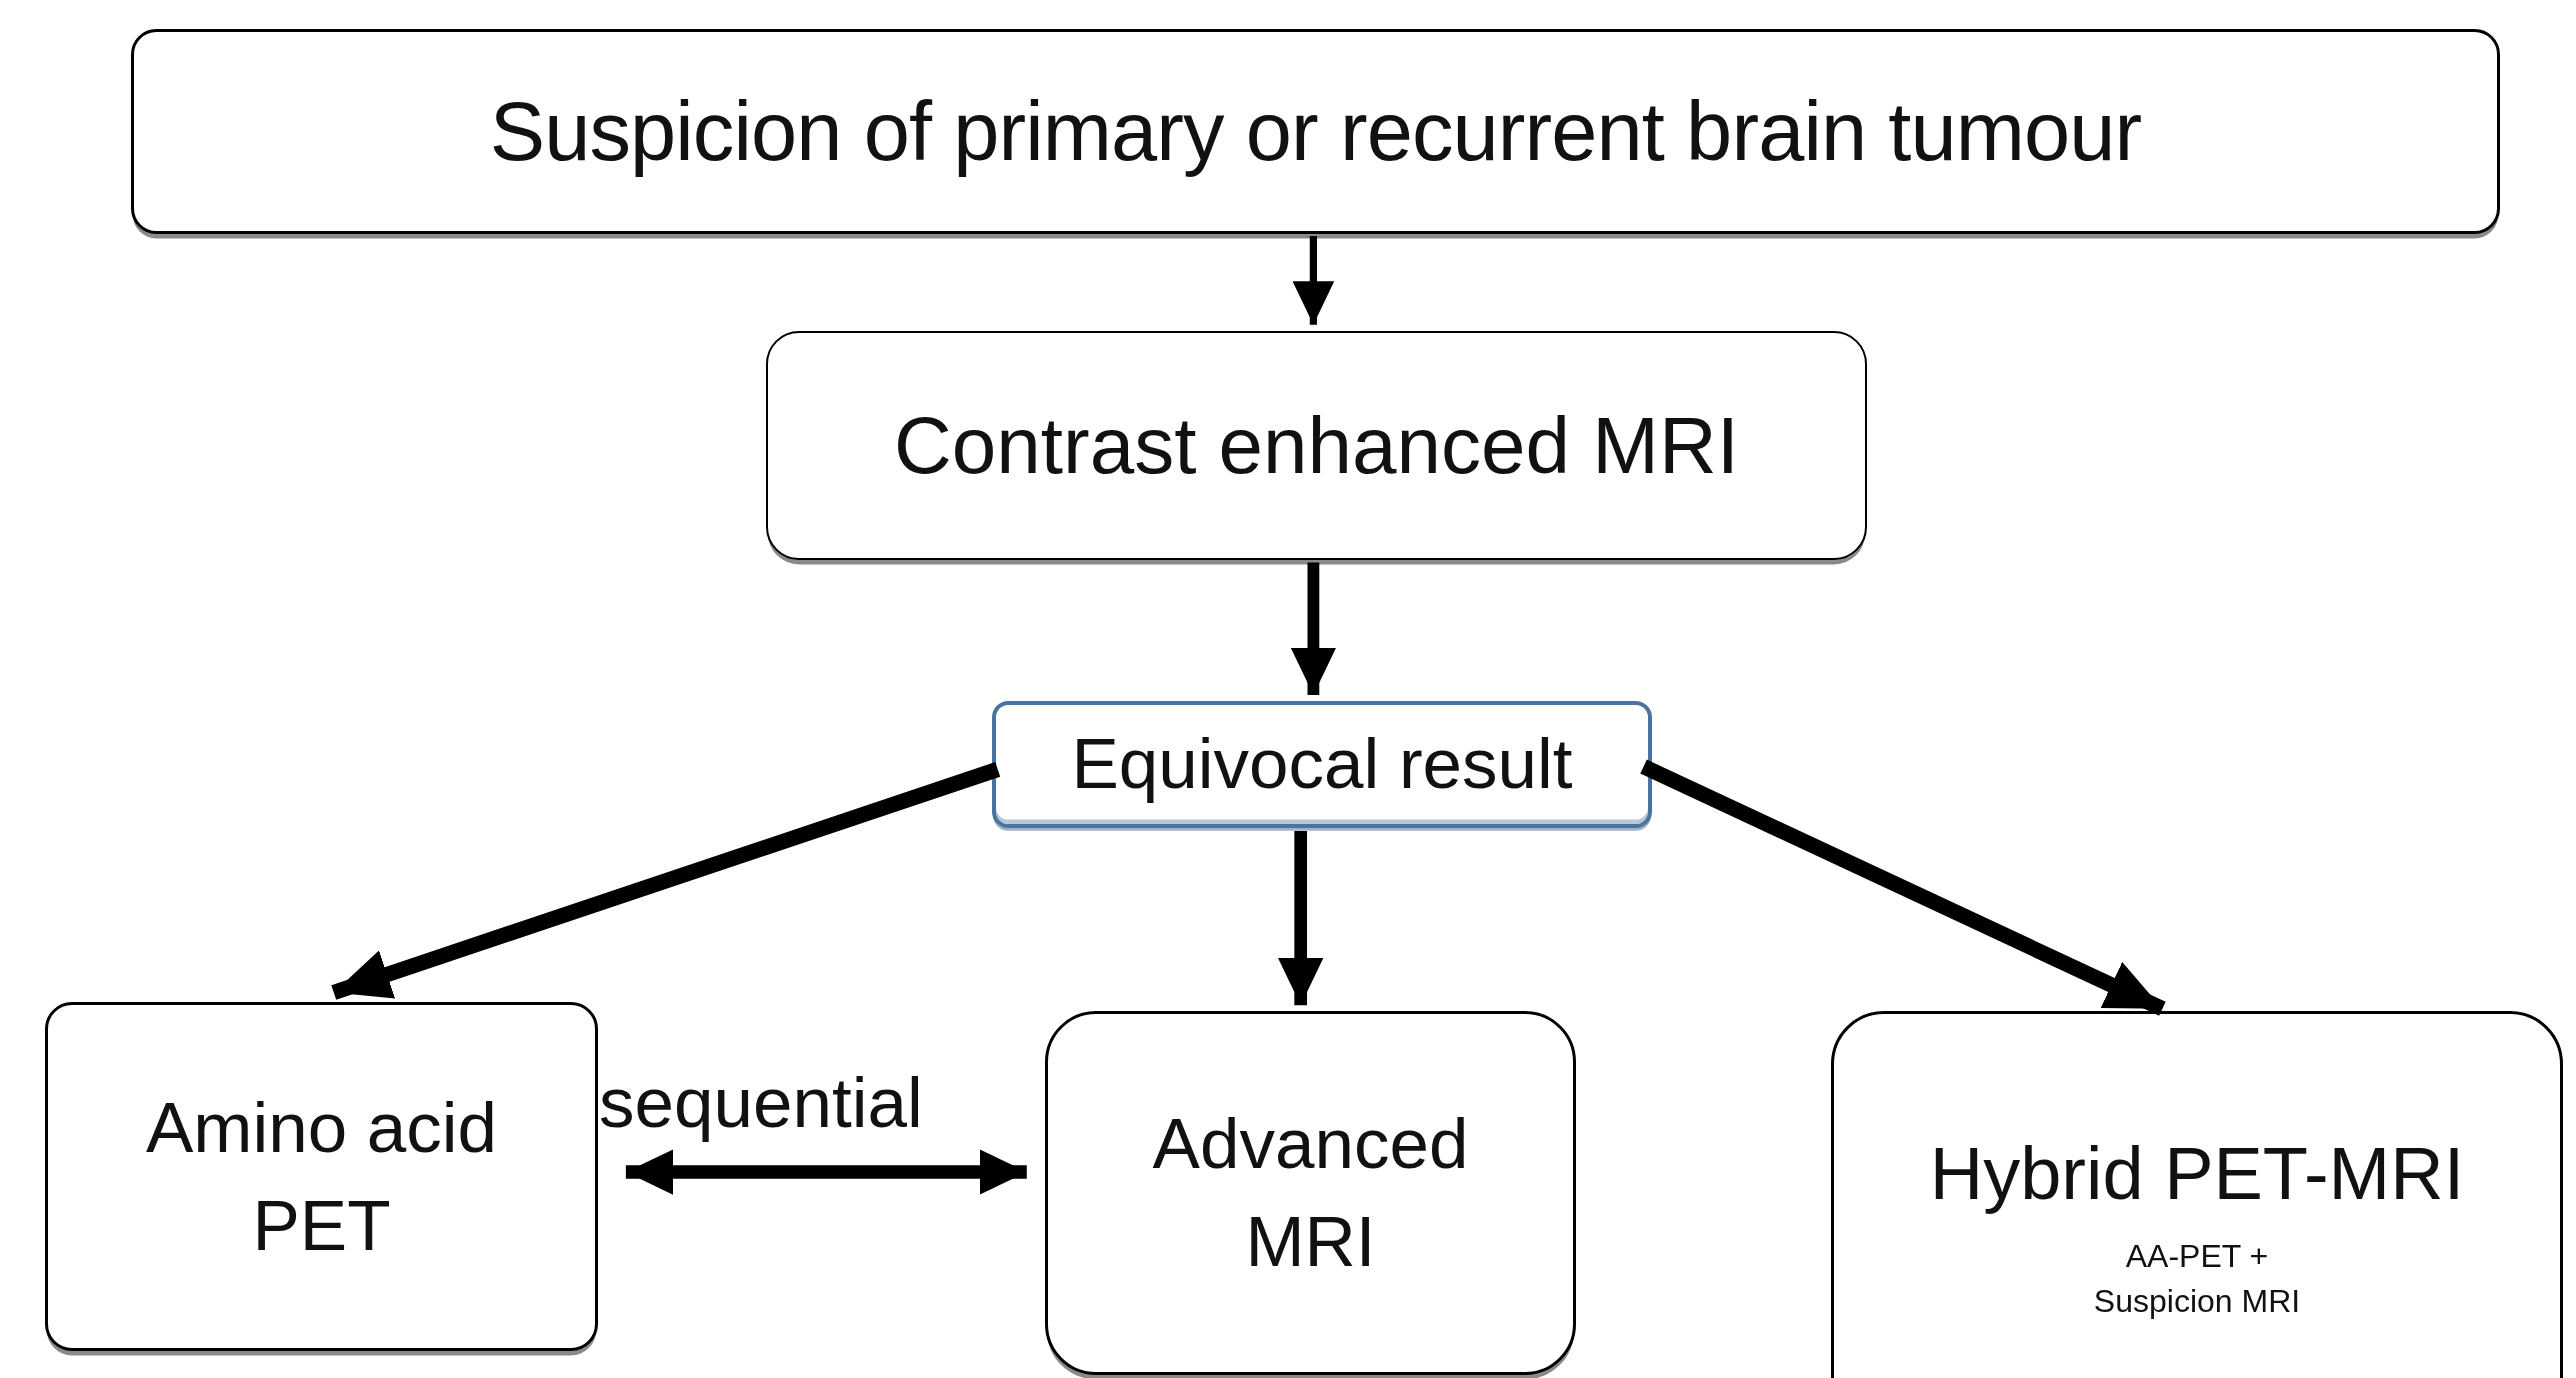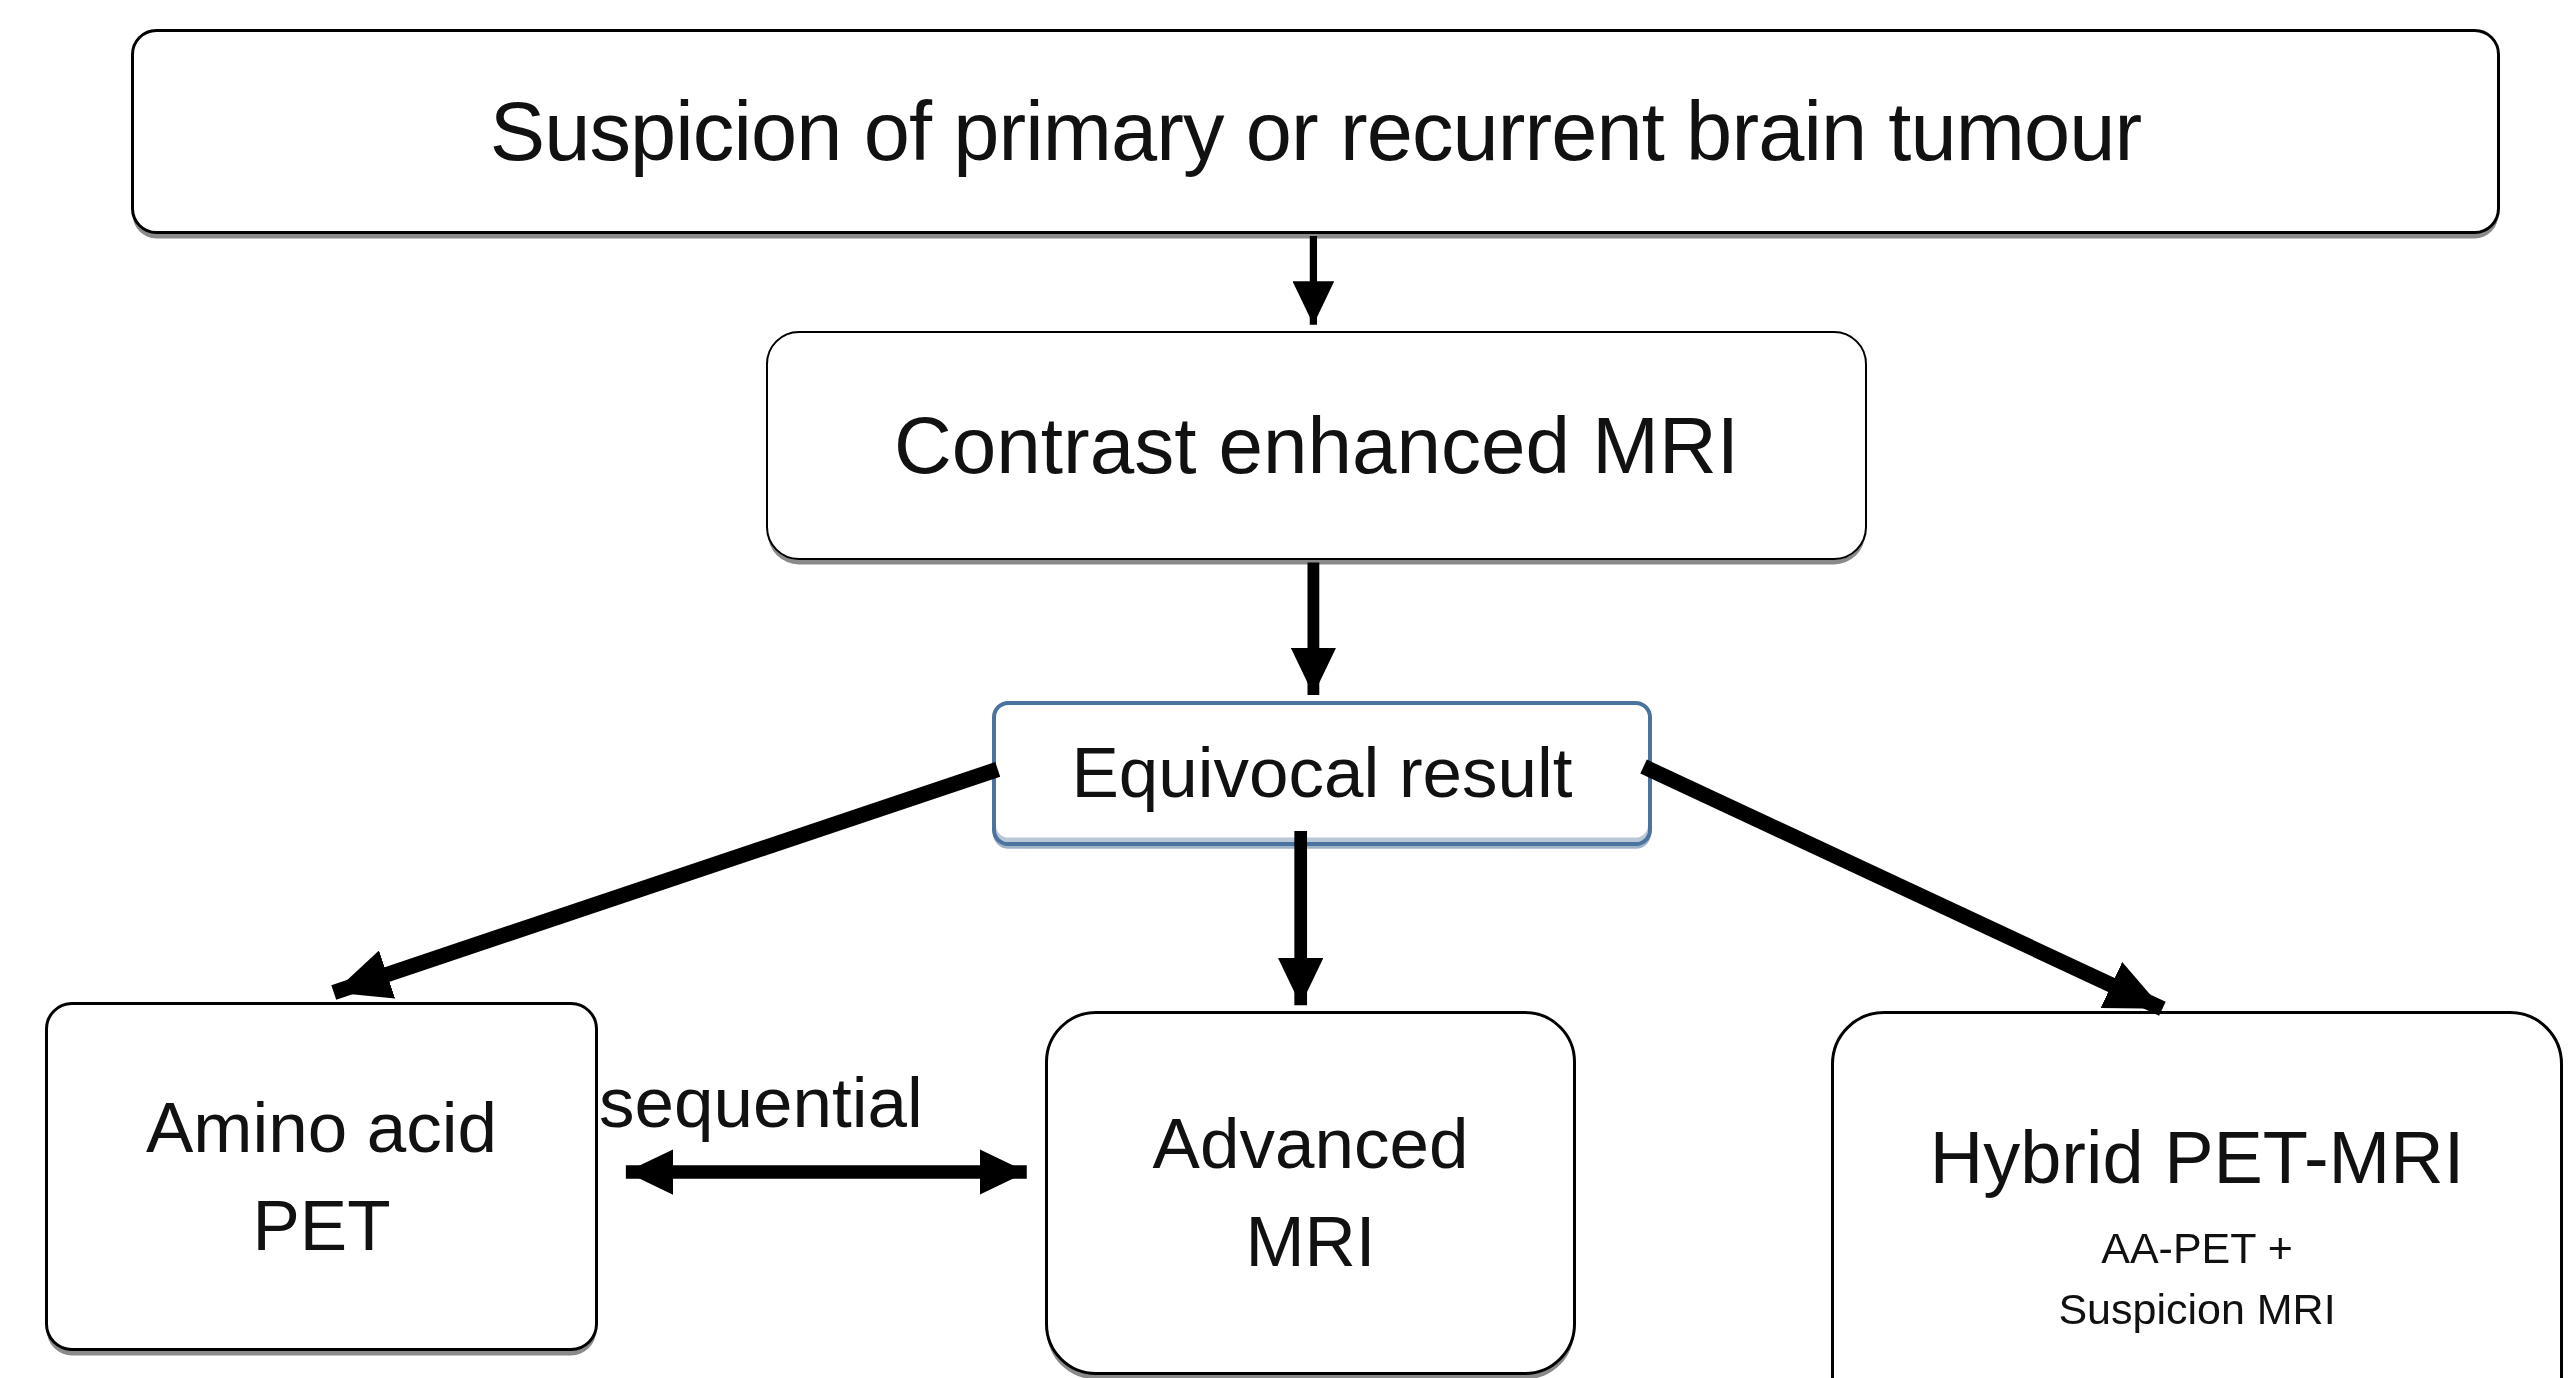--- a/index.html
+++ b/index.html
@@ -31,42 +31,42 @@
     font-size: 83px;
     letter-spacing: -0.9px;
   }
   .node-contrast {
     left: 766px; top: 331px; width: 1101px; height: 229px;
     border-width: 2.7px;
     border-radius: 33px;
     font-size: 80px;
   }
   .node-equivocal {
-    left: 992px; top: 701px; width: 660px; height: 145px;
+    left: 992px; top: 701px; width: 660px; height: 127px;
     border: 4.5px solid var(--equivocal-border, #4a739f);
     border-radius: 16.3px;
     font-size: 71px;
     box-shadow: inset 0 -4.5px 0 #b9c7d6, 0 3.6px 0 -0.9px #9fb3c7;
   }
   .node-amino {
     left: 45px; top: 1002px; width: 553px; height: 349px;
     border-radius: 27px;
     font-size: 71px; line-height: 1.38;
   }
   .node-advanced {
     left: 1045px; top: 1011px; width: 531px; height: 364px;
     border-radius: 51px;
     font-size: 71px; line-height: 1.38;
   }
   .node-hybrid {
     left: 1831px; top: 1011px; width: 732px; height: 432px;
     border-radius: 53px;
   }
   .hybrid-title { font-size: 74px; line-height: 1.15; margin-bottom: 18px; }
-  .hybrid-sub { font-size: 43px; line-height: 1.4; }
+  .hybrid-sub { font-size: 32px; line-height: 1.4; }
   .edge-label {
     position: absolute;
     left: 599px; top: 1050px; width: 454px;
     text-align: left;
     font-size: 71px;
     color: var(--text, #111111);
     margin-top: 12px;
   }
   .arrows-layer {
     position: absolute; left: 0; top: 0;

